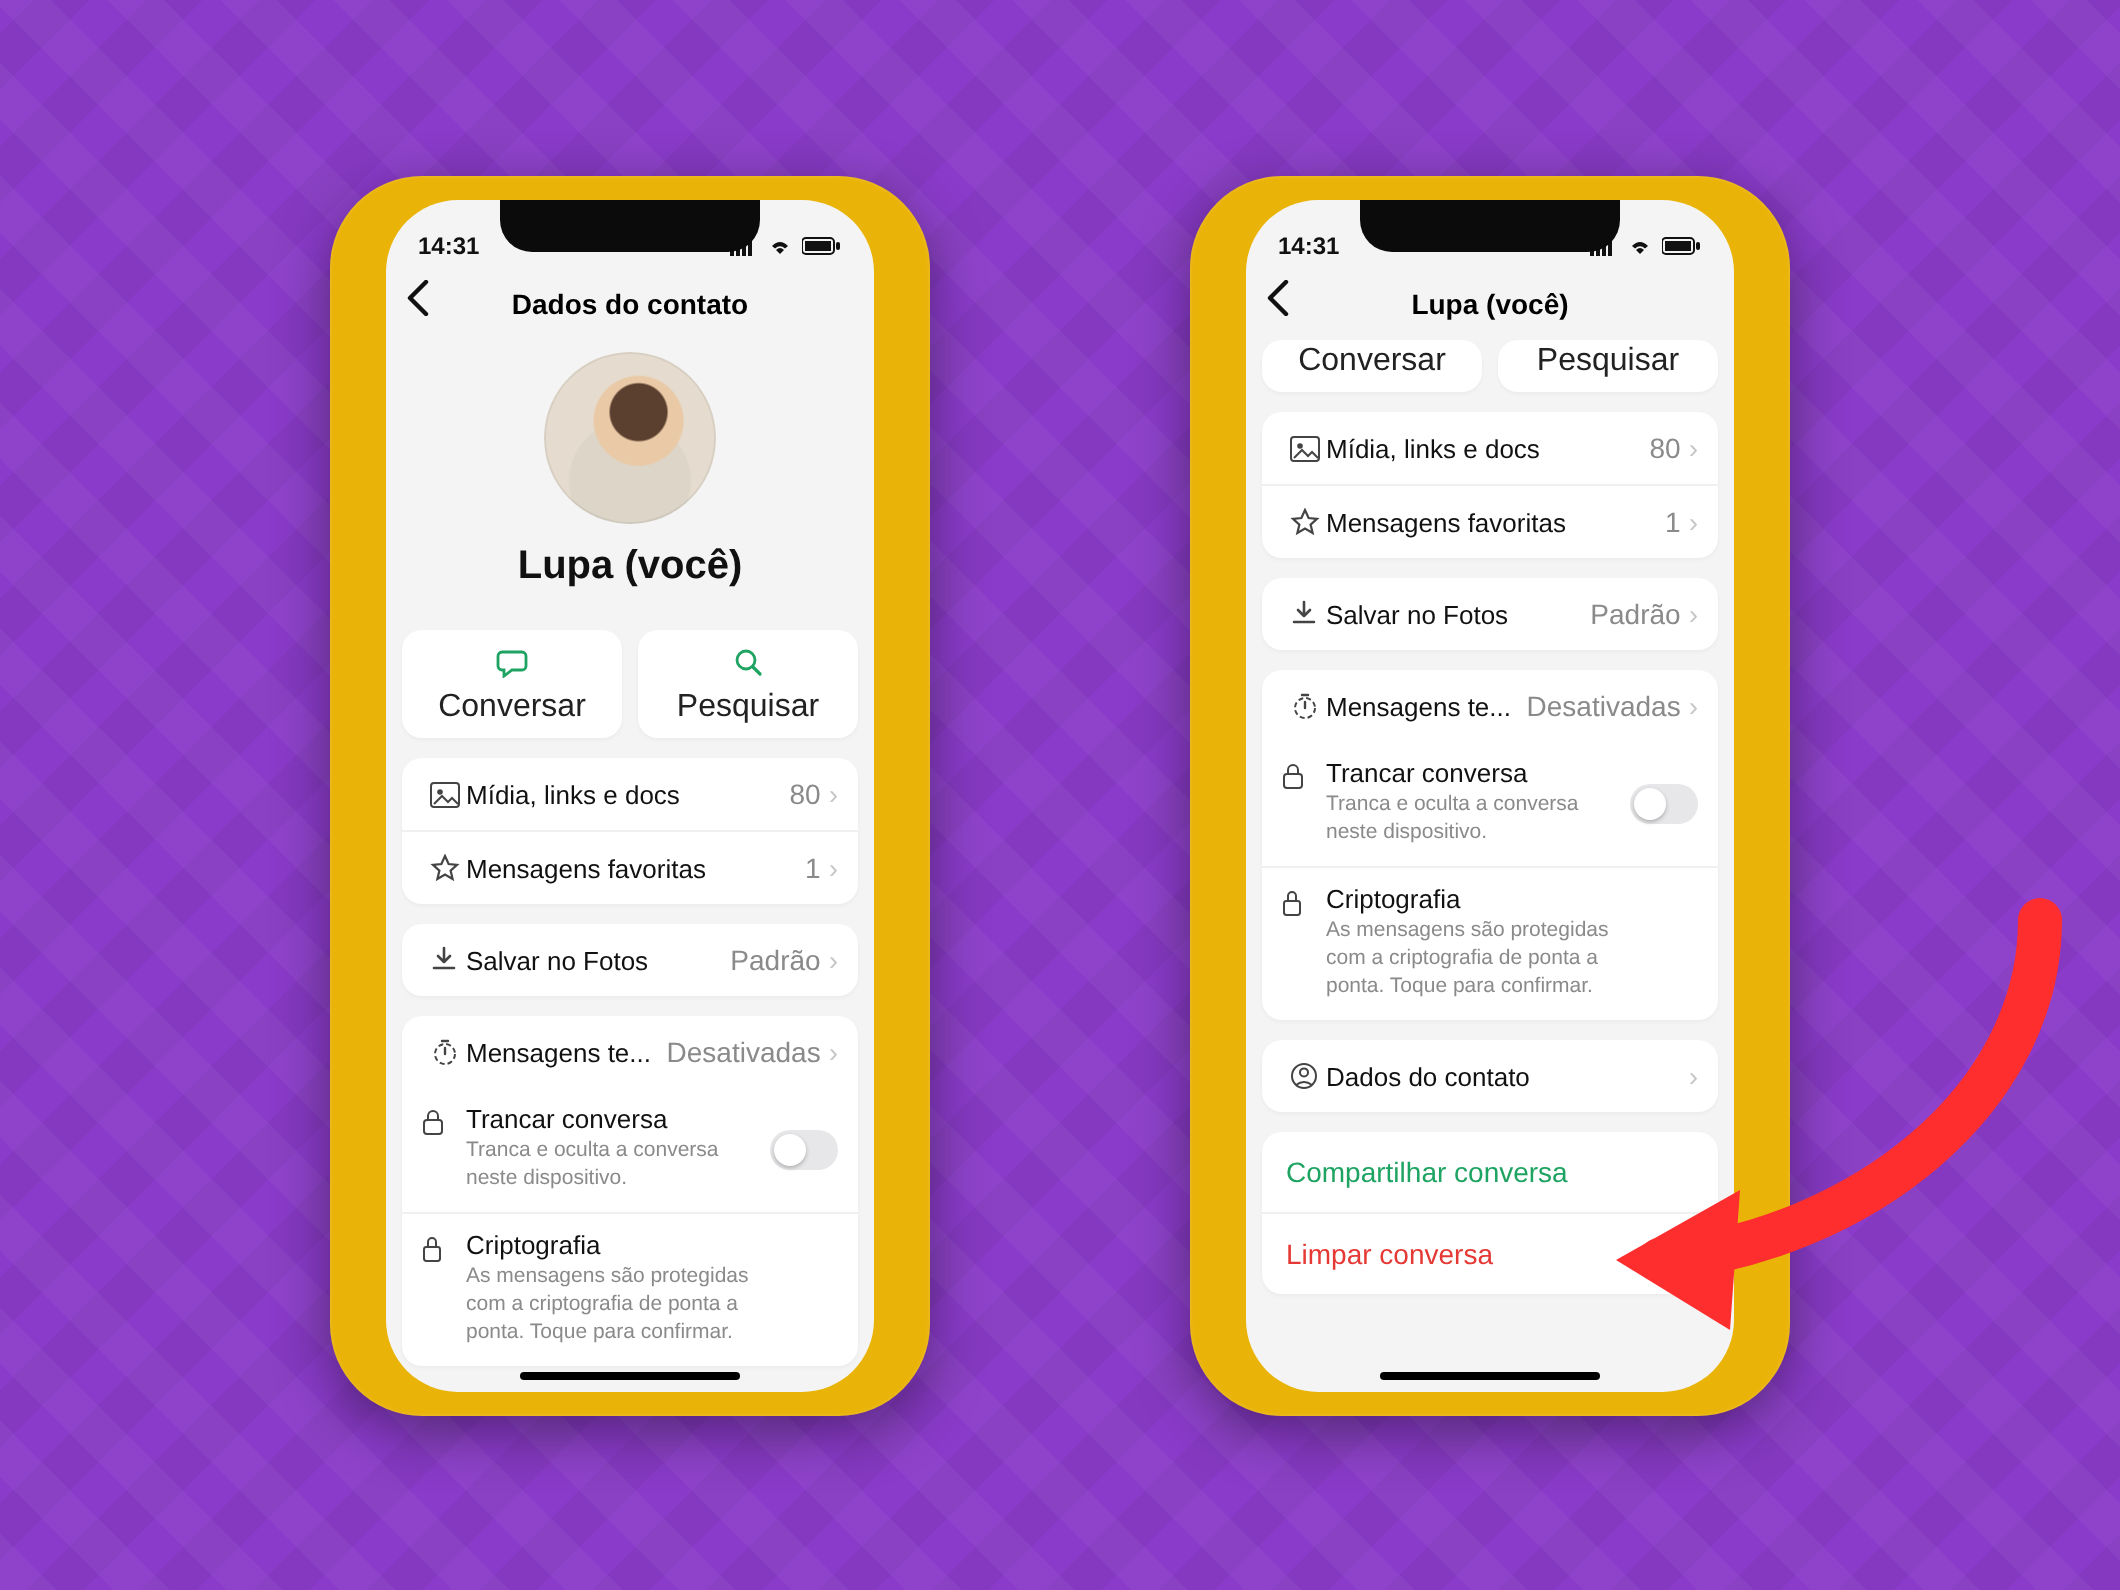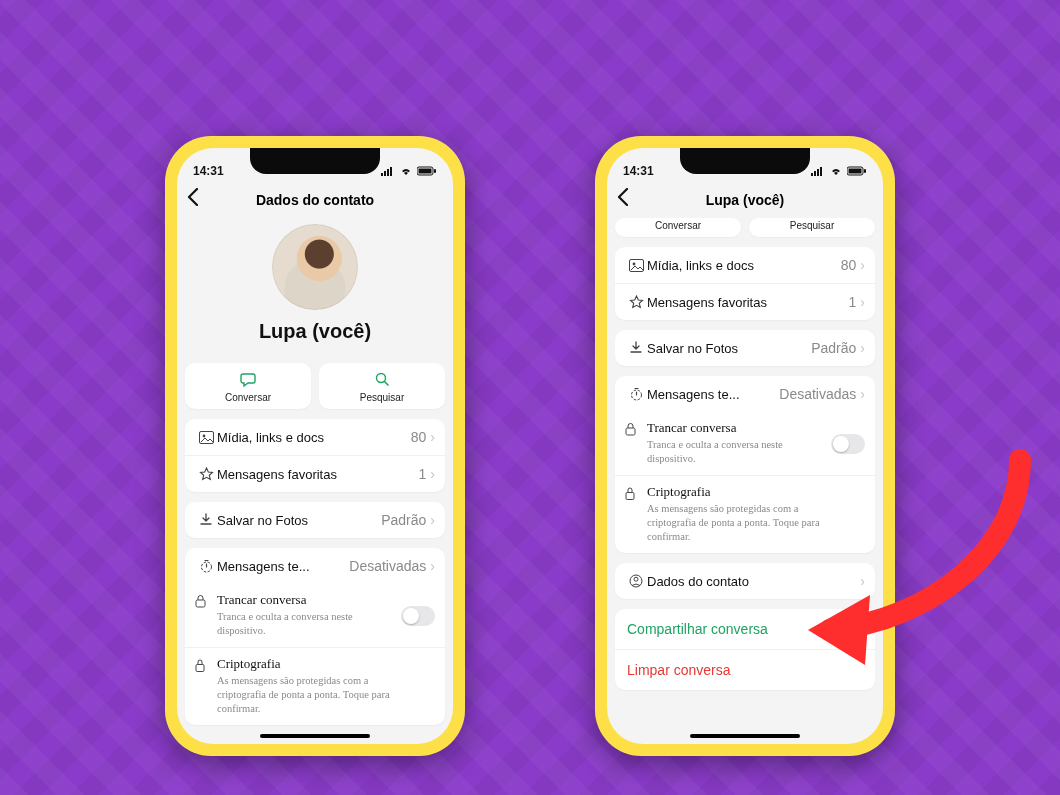--- a/index.html
+++ b/index.html
@@ -12,25 +12,24 @@
       repeating-linear-gradient(-45deg, rgba(0,0,0,0.04) 0 20px, transparent 20px 40px);
     font-family: -apple-system, "Helvetica Neue", Arial, sans-serif;
     position: relative;
     overflow: hidden;
   }
 
   .phone {
     position: absolute;
     width: 300px;
     height: 620px;
-    background: #fde047;
+    background: #eab308;
     border-radius: 46px;
-    padding: 12px 12px;
+    padding: 12px 28px;
     box-shadow: 0 8px 28px rgba(0,0,0,.4), inset 0 0 2px rgba(255,255,255,.2);
-    margin-top: 48px;
   }
   .phone-left { left: 165px; top: 88px; }
   .phone-right { left: 595px; top: 88px; }
 
   .screen {
     width: 100%;
     height: 100%;
     background: #f4f4f4;
     border-radius: 36px;
     overflow: hidden;
@@ -107,21 +106,21 @@
   .action-row {
     display: flex; gap: 8px;
     margin: 14px 0 10px;
   }
   .action-btn {
     flex: 1;
     background: #fff;
     border-radius: 10px;
     padding: 8px 4px 6px;
     text-align: center;
-    font-size: 10px;
+    font-size: 16px;
     color: #222;
     box-shadow: 0 1px 2px rgba(0,0,0,.04);
     cursor: pointer;
   }
   .action-btn .icn { color: #1ea362; font-size: 15px; display:block; margin-bottom:2px;}
 
   .group {
     background: #fff;
     border-radius: 10px;
     margin-bottom: 10px;
@@ -140,21 +139,21 @@
   }
   .group .row:first-child { border-top: none; }
   .row .icon-slot {
     width: 22px; flex: 0 0 22px;
     color: #444; font-size: 14px;
     display:flex; align-items:center; justify-content:center;
   }
   .row .label { flex: 1; }
   .row .value { color: #8a8a8a; font-size: 14px; margin-right: 4px; }
   .row .chev { color: #c6c6c6; font-size: 14px; }
-  .row.sub { display:block; padding:8px 10px 10px 32px; cursor:default; border-top:none;font-family:Liberation Serif, serif;}
+  .row.sub { display:block; padding:8px 10px 10px 32px; cursor:default; border-top:none;}
   .row.sub .title-line { display:flex; align-items:center; font-size:13px; color:#111; margin-bottom:2px;}
   .row.sub .desc { font-size: 10.5px; color:#8a8a8a; line-height:1.3; padding-right:44px;}
   .row.sub .lefticon { position:absolute; left:9px; top:10px; color:#444; font-size:13px;}
   .toggle {
     position:absolute; right:10px; top:50%; transform:translateY(-50%);
     width:34px; height:20px; background:#e7e7e9; border-radius:20px;
   }
   .toggle::after{
     content:""; position:absolute; left:2px; top:2px;
     width:16px; height:16px; background:#fff; border-radius:50%;

